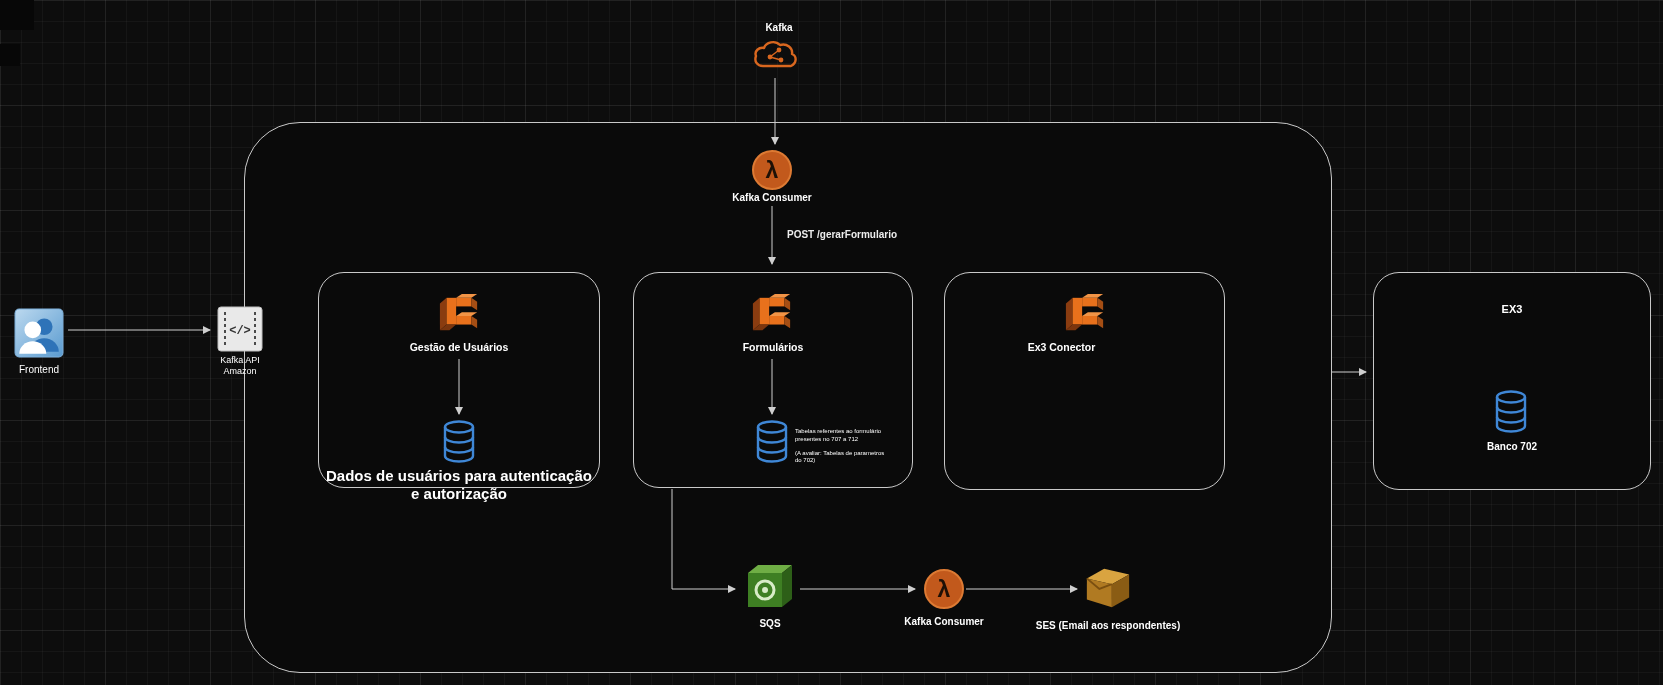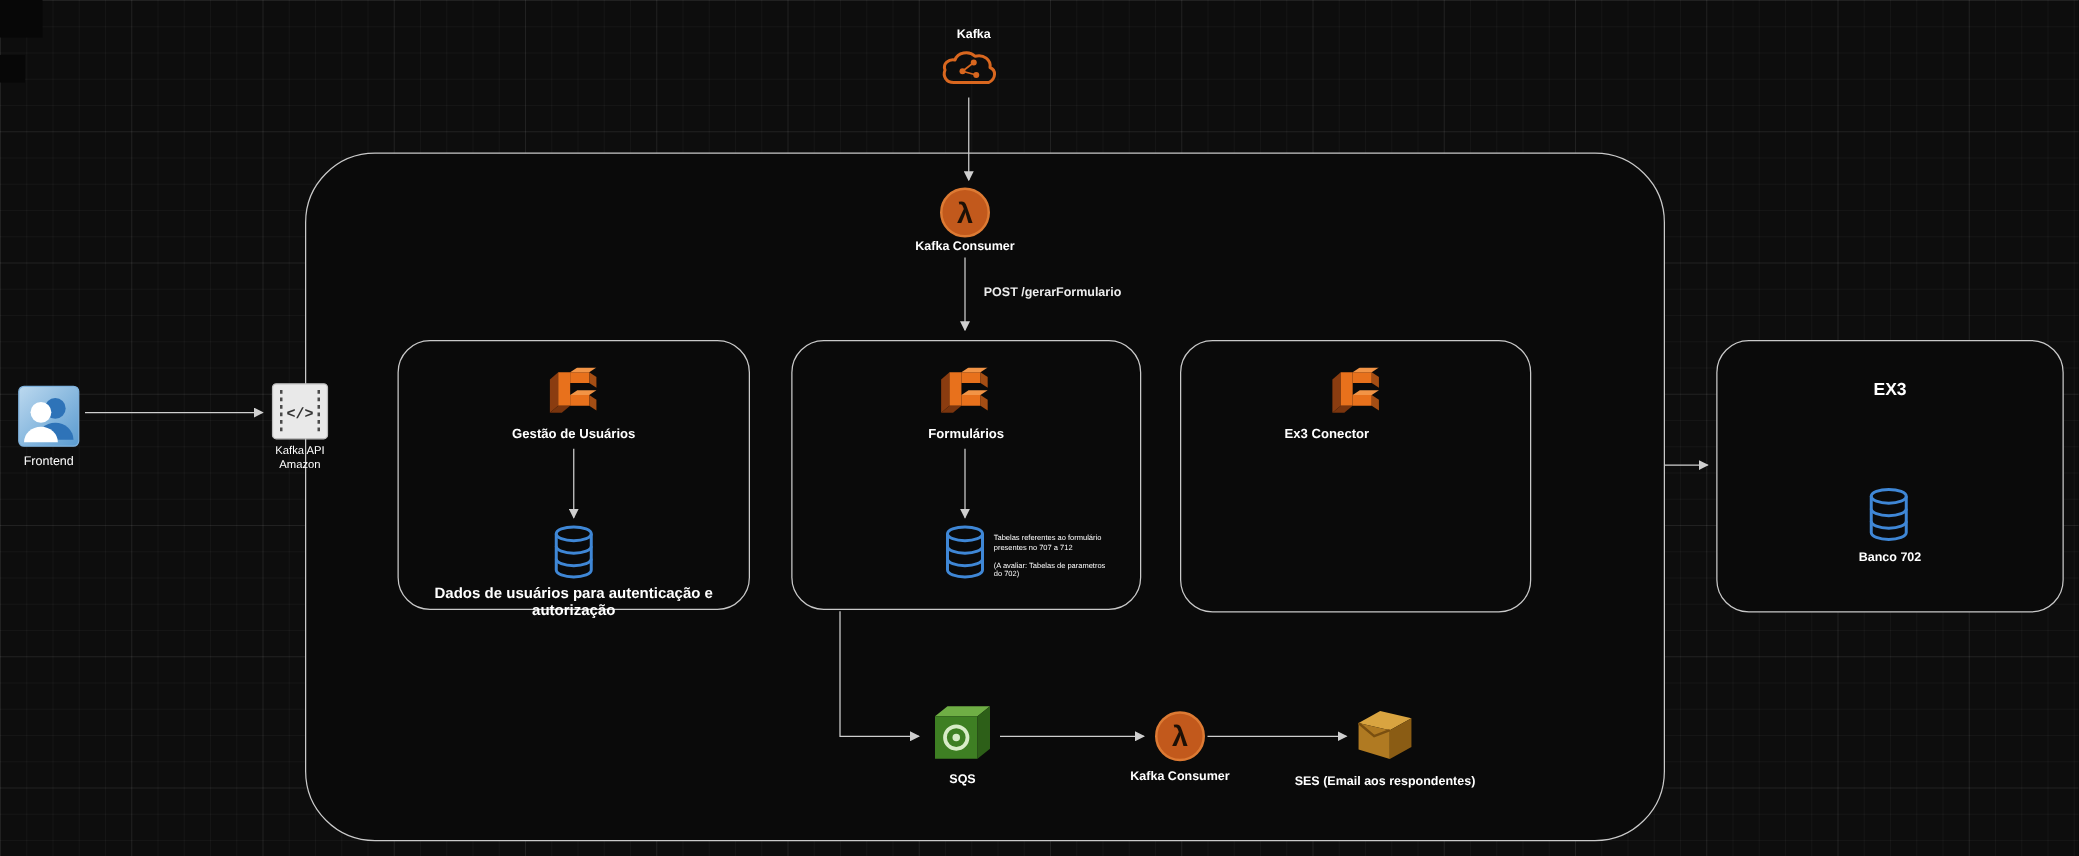--- a/index.html
+++ b/index.html
@@ -16,22 +16,22 @@
   }
   .patch{position:absolute;background:#070707}
   .box{position:absolute;background:#0a0a0a;border:1px solid #c9c9c9}
   .container-box{border-radius:56px}
   .inner-box{border-radius:26px}
   .edges{position:absolute;left:0;top:0;z-index:5}
   .node,.icon{position:absolute;z-index:6;display:flex;align-items:center;justify-content:center}
   .lbl{position:absolute;z-index:7;color:#fff;text-align:center;font-weight:bold;font-size:10px;line-height:1.2}
   .lbl.plain{font-weight:400}
   .box-title{font-size:10.5px}
-  .big-title{font-size:14px}
-  .caption{font-size:12px}
+  .big-title{font-size:11px}
+  .caption{font-size:15px}
   .tiny-notes{position:absolute;z-index:7;color:#fff;font-size:6px;font-weight:400;line-height:1.3;text-align:left}
   .tiny-notes .p2{margin-top:6px}
   .edge-label{position:absolute;z-index:7;color:#ededed;font-size:10px;font-weight:700;text-align:center}
   .lambda-circle{width:40px;height:40px;border-radius:50%;background:#c2591c;border:2px solid #dd7a33;
     display:flex;align-items:center;justify-content:center;color:#1d1006;font-size:23px;font-weight:bold}
 </style>
 </head>
 <body>
 
 <div class="canvas">

